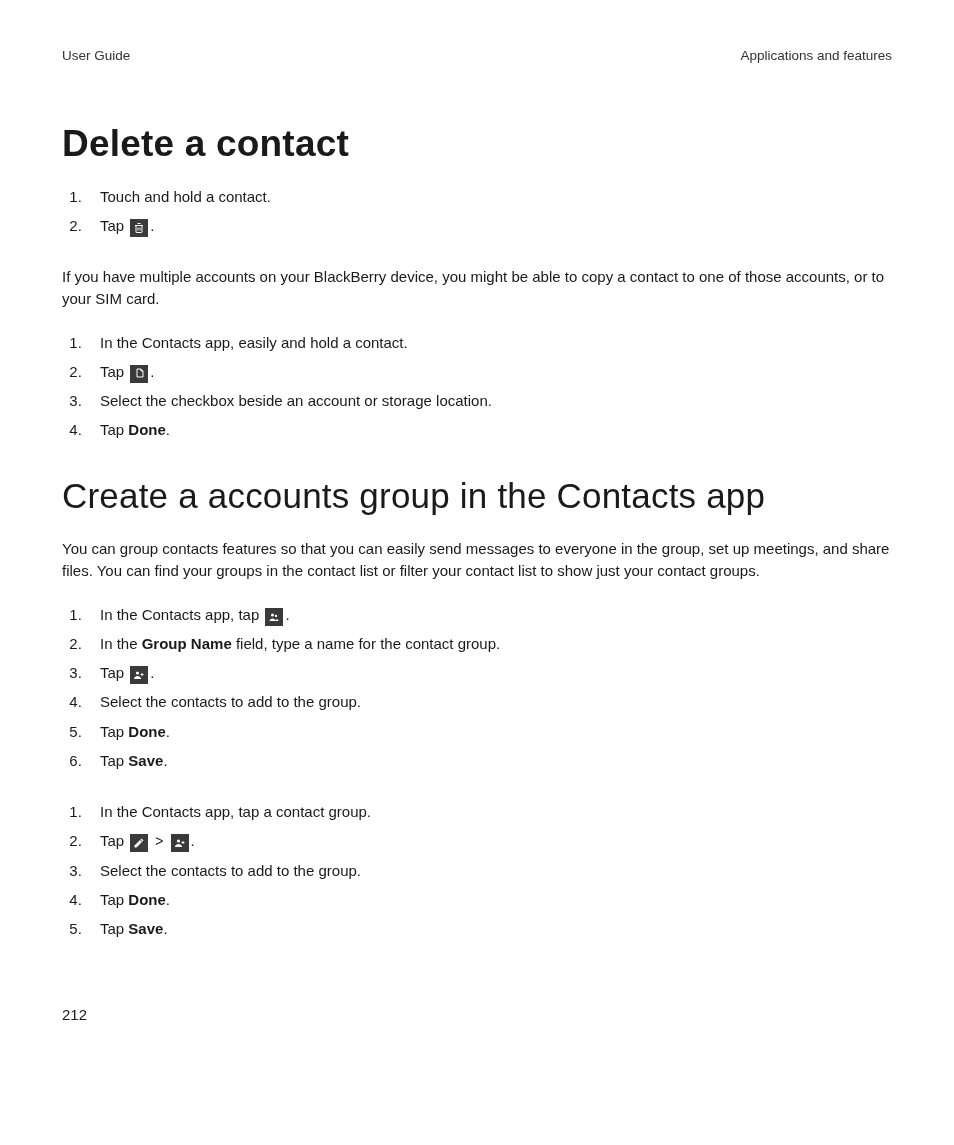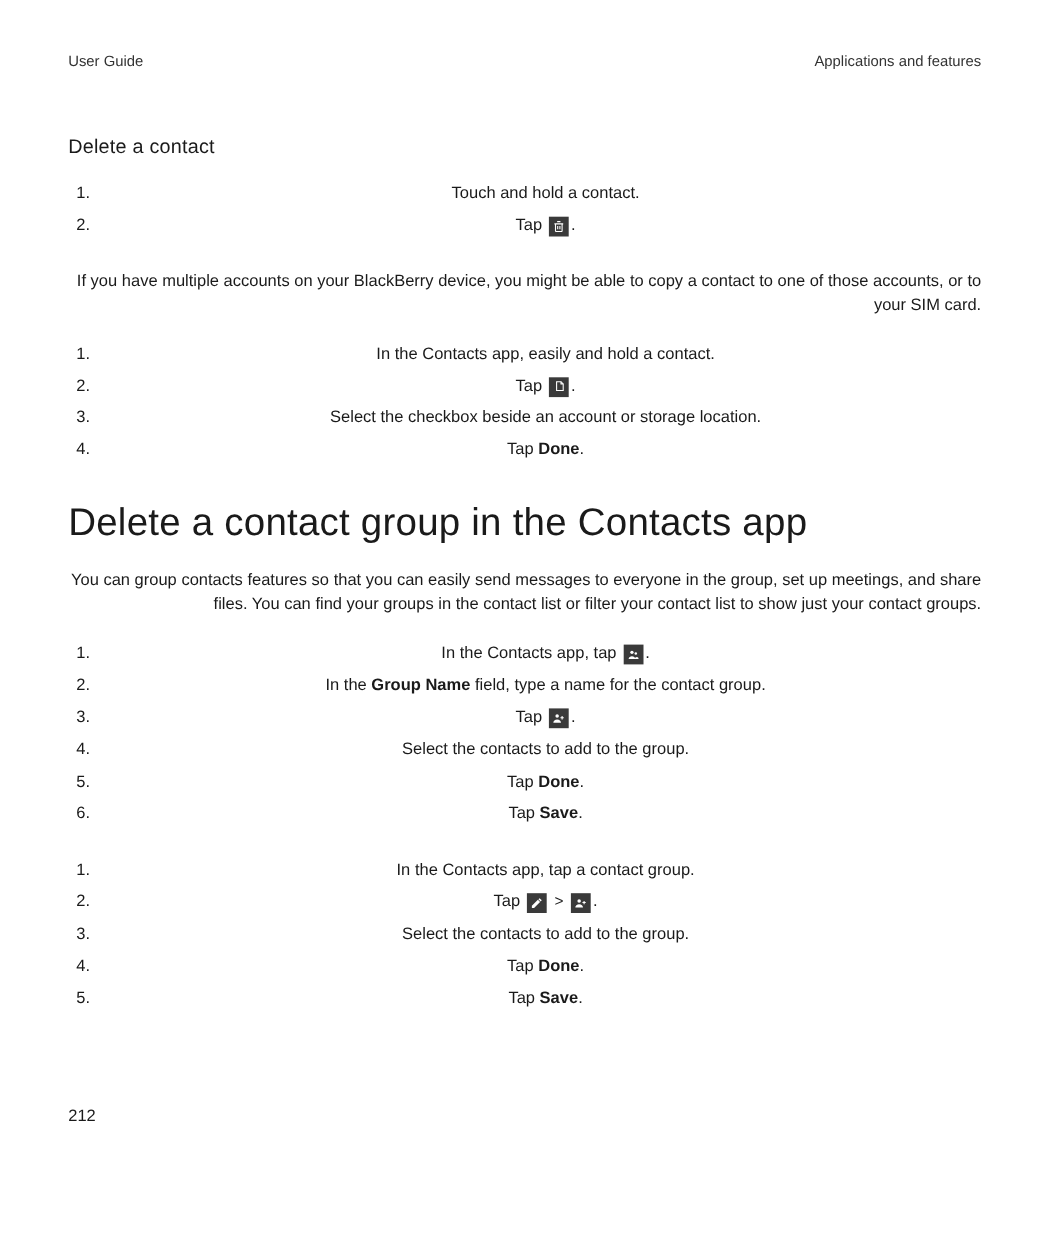--- a/index.html
+++ b/index.html
@@ -17,47 +17,45 @@
     position: relative;
   }
   .header {
     display: flex;
     justify-content: space-between;
     font-size: 13.5px;
     color: #333;
     margin-bottom: 60px;
   }
   h2 {
-    font-weight: 400;
-    font-size: 18px;
+    font-weight: 700;
+    font-size: 37px;
     margin: 0 0 20px 0;
     letter-spacing: 0.2px;
   }
   h1 {
     font-weight: 400;
     font-size: 35px;
     margin: 34px 0 22px 0;
     letter-spacing: 0.2px;
   }
   p {
     font-size: 15px;
     line-height: 1.5;
     margin: 0 0 20px 0;
-    text-align: right;
   }
   ol {
     padding-left: 24px;
     margin: 0 0 28px 0;
   }
   ol li {
     font-size: 15px;
     line-height: 1.55;
     padding-left: 14px;
     margin-bottom: 6px;
-    text-align: center;
   }
   b { font-weight: 700; }
   .icon-box {
     display: inline-flex;
     align-items: center;
     justify-content: center;
     width: 18px;
     height: 18px;
     background: #3a3a3a;
     vertical-align: -3px;
@@ -109,21 +107,21 @@
             <path d="M16 2v4h4"></path>
           </svg>
         </span><span>.</span>
     </li>
     <li>Select the checkbox beside an account or storage location.</li>
     <li>
       <span>Tap </span><b>Done</b><span>.</span>
     </li>
   </ol>
 
-  <h1>Delete a contact group in the Contacts app</h1>
+  <h1>Create a accounts group in the Contacts app</h1>
   <p>You can group contacts features so that you can easily send messages to everyone in the group, set up meetings, and share files. You can find your groups in the contact list or filter your contact list to show just your contact groups.</p>
   <ol>
     <li>
       <span>In the Contacts app, tap </span><span class="icon-box">
           <svg width="12" height="12" viewBox="0 0 24 24" fill="#fff">
             <circle cx="9" cy="8" r="3"></circle>
             <circle cx="16" cy="10" r="2.3"></circle>
             <path d="M3 20c0-3 3-5 6-5s6 2 6 5H3z"></path>
             <path d="M14 20c0-2 2-3.5 4-3.5s3 1.5 3 3.5h-7z"></path>
           </svg>

